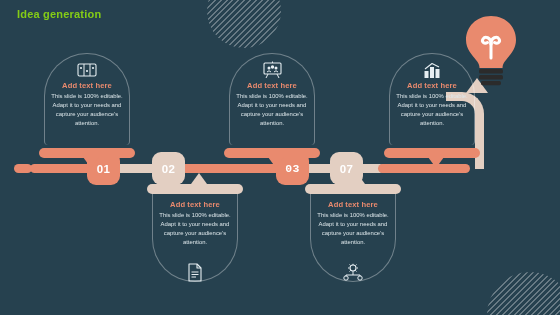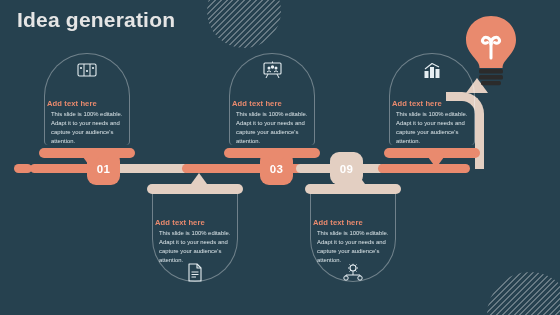--- a/index.html
+++ b/index.html
@@ -19,21 +19,21 @@
       rgba(255,255,255,.30) 0 1.4px,
       rgba(255,255,255,0) 1.4px 4.2px);
     pointer-events:none;
   }
   #deco-top{width:74px;height:74px;left:207px;top:-26px;}
   #deco-bottom{width:86px;height:86px;left:487px;top:272px;}
 
   
   #page-title{
     position:absolute;left:17px;top:8px;
-    color:#e5e5e5;font-size:21px;font-weight:bold;
+    color:#84cc16;font-size:11px;font-weight:bold;
     letter-spacing:.2px;white-space:nowrap;
   }
 
   
   .band{position:absolute;height:9px;border-radius:4.5px;}
   .band-tail-l{left:14px;top:164px;width:18px;background:#e98a6e;}
   .band-seg-1{left:30px;top:164px;width:75px;background:#e98a6e;}
   .band-seg-2{left:98px;top:164px;width:90px;background:#e3cfc2;}
   .band-seg-3{left:182px;top:164px;width:120px;background:#e98a6e;}
   .band-seg-4{left:296px;top:164px;width:88px;background:#e3cfc2;}
@@ -59,21 +59,21 @@
   .num-badge{
     position:absolute;top:152px;width:33px;height:33px;
     border-radius:9px;
     display:flex;align-items:center;justify-content:center;
     font-size:11.5px;font-weight:bold;letter-spacing:.3px;text-align:center;
   }
   .num-badge.odd{background:#e98a6e;color:#ffffff;}
   .num-badge.even{background:#e3cfc2;color:#ffffff;}
   #badge-1{left:87px;}
   #badge-2{left:152px;}
-  #badge-3{left:260px;}
+  #badge-3{left:276px;font-family:Liberation Mono, monospace;}
   #badge-4{left:330px;}
   #badge-5{left:446px;}
 
   
   .card{position:absolute;width:86px;}
 
   .card .dome{
     position:absolute;left:0;width:86px;height:92px;
     border:1px solid rgba(255,255,255,.34);
     box-sizing:border-box;
@@ -83,21 +83,21 @@
   .card.down .dome{top:12px;border-radius:4px 4px 43px 43px;border-top:none;}
 
   .card .icon{
     position:absolute;left:0;width:86px;
     display:flex;align-items:center;justify-content:center;
   }
   .card.up .icon{top:6px;height:22px;}
   .card.down .icon{top:82px;height:24px;}
 
   .card .texts{
-    position:absolute;left:3px;width:80px;text-align:left;margin-top:18px;
+    position:absolute;left:3px;width:80px;text-align:center;
   }
   .card.up .texts{top:28px;}
   .card.down .texts{top:22px;}
 
   .card .heading{
     color:#e98a6e;font-size:7.6px;font-weight:bold;
     margin-bottom:2px;letter-spacing:.1px;
   }
   .card .body{
     color:#dce6ea;font-size:5.9px;line-height:1.52;
@@ -148,22 +148,23 @@
   <div class="band band-tail-l"></div>
   <div class="band band-seg-1"></div>
   <div class="band band-seg-2"></div>
   <div class="band band-seg-3"></div>
   <div class="band band-seg-4"></div>
   <div class="band band-seg-5"></div>
   <div id="band-curve"></div>
   <div id="band-arrow"></div>
 
   <div class="num-badge odd" id="badge-1">01</div>
+  <div class="num-badge even" id="badge-2">02</div>
   <div class="num-badge odd" id="badge-3">03</div>
-  <div class="num-badge even" id="badge-4">09</div>
+  <div class="num-badge even" id="badge-4">07</div>
 
   <div class="card up" id="card-1">
     <div class="dome"></div>
     <div class="icon">
       <svg width="20" height="16" viewBox="0 0 20 16">
         <rect x="1" y="2" width="18" height="12" rx="1.5" fill="none" stroke="#e6eef2" stroke-width="1.1"></rect>
         <path d="M7 2 L7 14 M13 2 L13 14" stroke="#e6eef2" stroke-width="1" fill="none"></path>
         <circle cx="4" cy="6" r="1.1" fill="#e6eef2"></circle>
         <circle cx="10" cy="9" r="1.1" fill="#e6eef2"></circle>
         <circle cx="16" cy="6" r="1.1" fill="#e6eef2"></circle>

